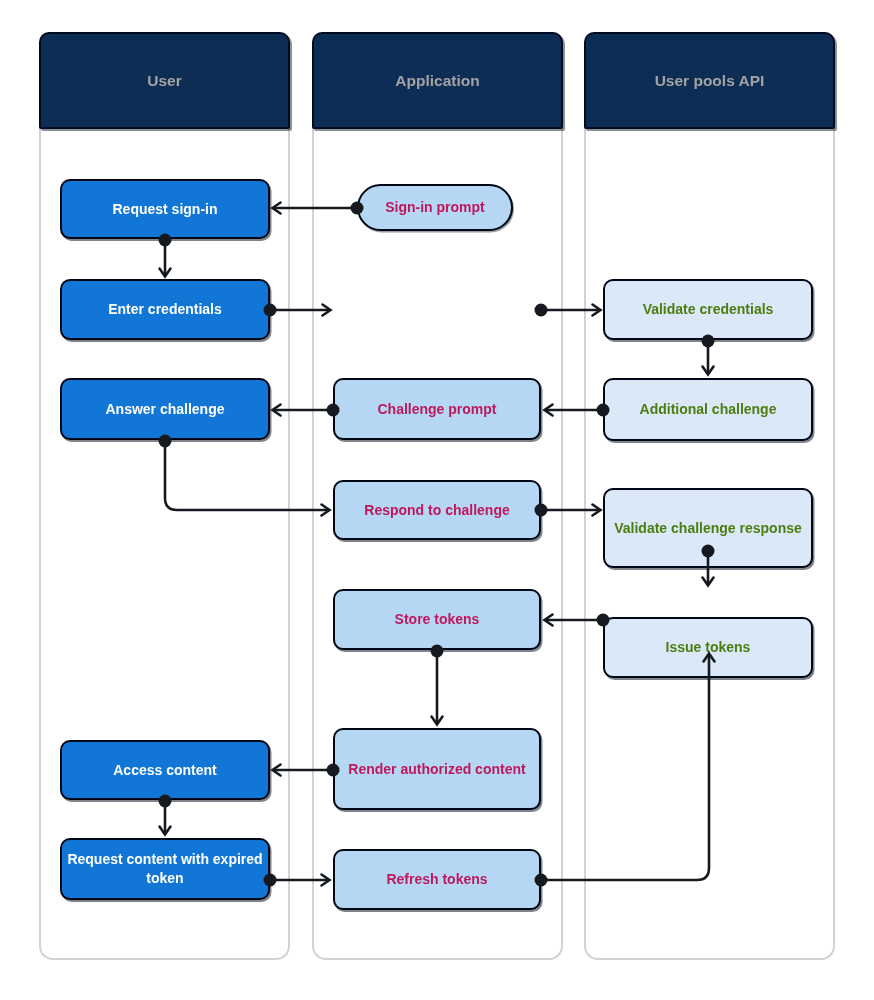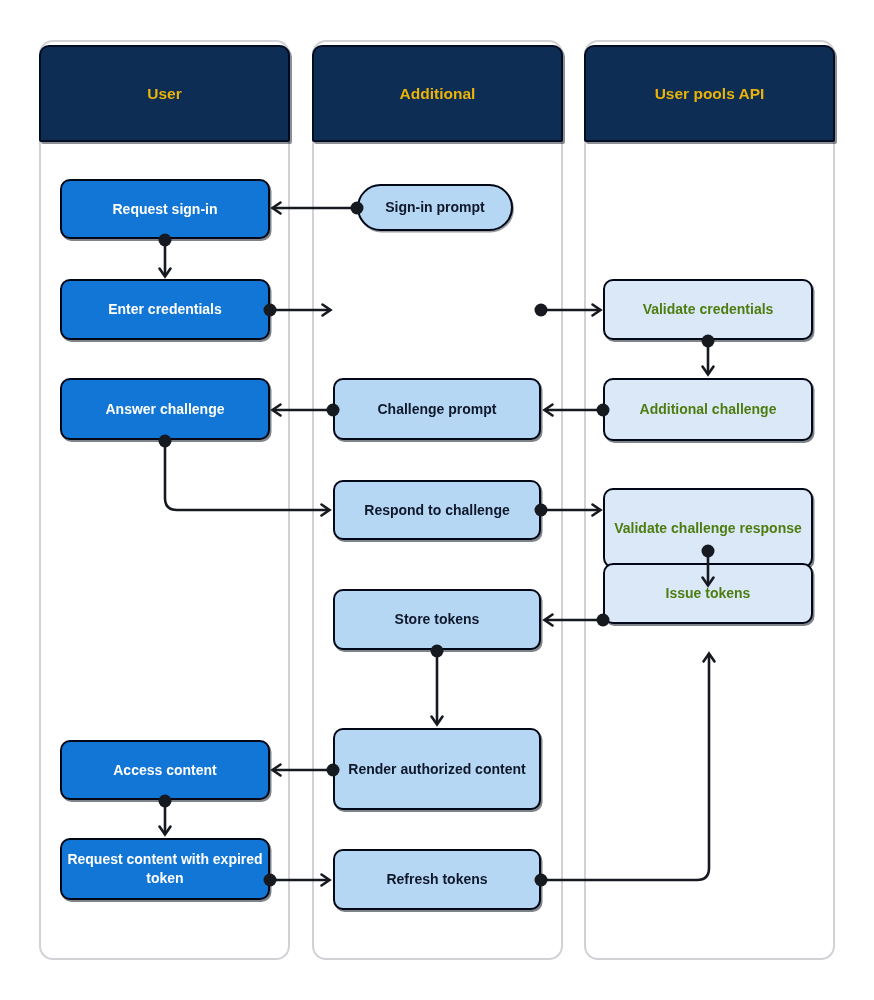--- a/index.html
+++ b/index.html
@@ -6,73 +6,73 @@
   #canvas {
     position:relative; width:874px; height:1000px; background:#ffffff;
     font-family:"Liberation Sans","DejaVu Sans",sans-serif; overflow:hidden;
   }
   .lane {
     position:absolute; top:40px; height:920px; width:251px;
     background:#ffffff; border:2px solid #d2d2d6; border-radius:14px;
     box-sizing:border-box; z-index:1;
   }
   .lane-header {
-    position:absolute; top:45px; height:97px; width:251px;
-    background:#0d2d54; color:#eab308; font-weight:bold; font-size:15.5px;
+    position:absolute; top:32px; height:97px; width:251px;
+    background:#0d2d54; color:#a3a3a3; font-weight:bold; font-size:15.5px;
     display:flex; align-items:center; justify-content:center;
     border:2px solid #000d21; border-radius:10px 10px 2px 2px;
     box-sizing:border-box; box-shadow:2px 2px 0 rgba(0,7,22,0.45); z-index:2;
   }
   .node {
     position:absolute; display:flex; align-items:center; justify-content:center;
     text-align:center; font-weight:bold; font-size:14px; line-height:1.35;
     border:2.5px solid #000716; border-radius:10px; box-sizing:border-box;
     padding:4px 0; z-index:2; box-shadow:1.5px 2px 0 rgba(0,7,22,0.5);
   }
   .node.user { background:#1176d6; color:#ffffff; }
-  .node.app  { background:#b5d7f4; color:#0f172a; }
+  .node.app  { background:#b5d7f4; color:#be185d; }
   .node.api  { background:#dae8f8; color:#4d7c0f; }
   .node.pill { border-radius:26px; box-shadow:1px 1.5px 0 rgba(0,7,22,0.4); }
   #edge-layer {
     position:absolute; left:0; top:0; width:874px; height:1000px;
     z-index:3; pointer-events:none;
   }
   #edge-layer path.edge { fill:none; stroke:#16191f; stroke-width:2.6px; }
   #edge-layer circle.dot { fill:#16191f; stroke:none; }
 </style>
 </head>
 <body>
 
 <div id="canvas">
 
   <div class="lane" style="left:39px"></div>
   <div class="lane" style="left:312px"></div>
   <div class="lane" style="left:584px"></div>
 
   <div class="lane-header" style="left:39px">User</div>
-  <div class="lane-header" style="left:312px">Additional</div>
+  <div class="lane-header" style="left:312px">Application</div>
   <div class="lane-header" style="left:584px">User pools API</div>
 
   <div class="node user" style="left:60px; top:179px; width:210px; height:60px">Request sign-in</div>
   <div class="node user" style="left:60px; top:279px; width:210px; height:61px">Enter credentials</div>
   <div class="node user" style="left:60px; top:378px; width:210px; height:62px">Answer challenge</div>
   <div class="node user" style="left:60px; top:740px; width:210px; height:60px">Access content</div>
   <div class="node user" style="left:60px; top:838px; width:210px; height:62px">Request content with expired token</div>
 
   <div class="node app pill" style="left:357px; top:184px; width:156px; height:47px">Sign-in prompt</div>
   <div class="node app" style="left:333px; top:378px; width:208px; height:62px">Challenge prompt</div>
   <div class="node app" style="left:333px; top:480px; width:208px; height:60px">Respond to challenge</div>
   <div class="node app" style="left:333px; top:589px; width:208px; height:61px">Store tokens</div>
   <div class="node app" style="left:333px; top:728px; width:208px; height:82px">Render authorized content</div>
   <div class="node app" style="left:333px; top:849px; width:208px; height:61px">Refresh tokens</div>
 
   <div class="node api" style="left:603px; top:279px; width:210px; height:61px">Validate credentials</div>
   <div class="node api" style="left:603px; top:378px; width:210px; height:63px">Additional challenge</div>
   <div class="node api" style="left:603px; top:488px; width:210px; height:80px">Validate challenge response</div>
-  <div class="node api" style="left:603px; top:563px; width:210px; height:61px">Issue tokens</div>
+  <div class="node api" style="left:603px; top:617px; width:210px; height:61px">Issue tokens</div>
 
   <svg id="edge-layer" viewBox="0 0 874 1000">
     <defs>
       <marker id="arrowOpen" markerUnits="userSpaceOnUse" markerWidth="22" markerHeight="22" refX="10.5" refY="10" orient="auto">
         <path d="M3,4.5 L11,10 L3,15.5" fill="none" stroke="#16191f" stroke-width="2.6" stroke-linecap="round"></path>
       </marker>
     </defs>
 
     <path class="edge" d="M357,208 H273" marker-end="url(#arrowOpen)"></path>
     <path class="edge" d="M165,240 V276" marker-end="url(#arrowOpen)"></path>

